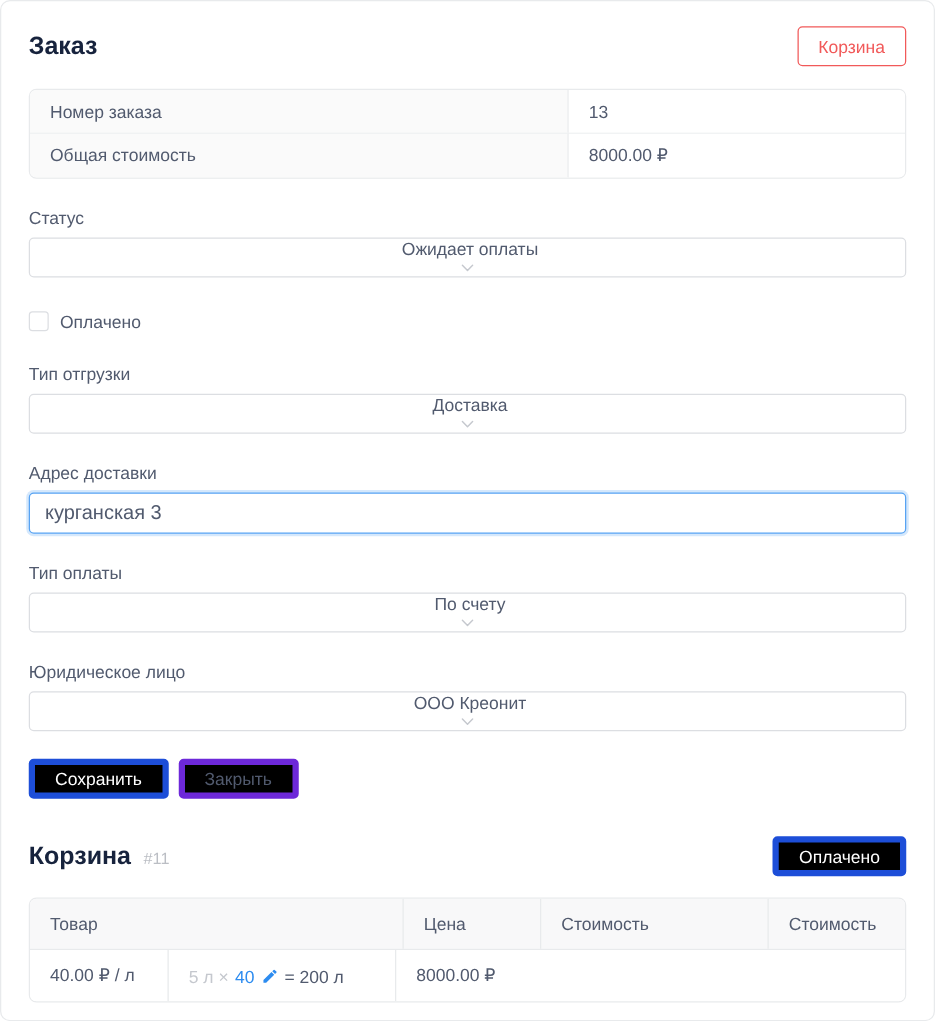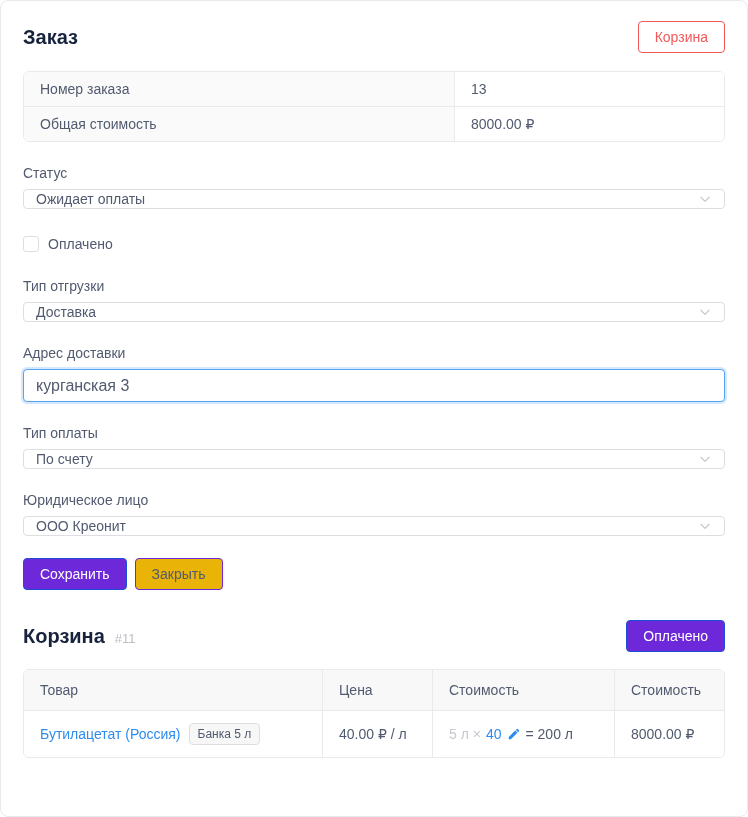--- a/index.html
+++ b/index.html
@@ -36,32 +36,32 @@
   .btn {
     display: inline-flex;
     align-items: center;
     justify-content: center;
     height: 32px;
     padding: 0 16px;
     border-radius: 4px;
     font-size: 14px;
     font-family: inherit;
     cursor: pointer;
-    background: #eab308;
-    border: 1px solid #6d28d9;
+    background: #000000;
+    border: 5px solid #6d28d9;
     color: #515a6e;
   }
   .btn-danger {
     border: 1px solid #f15959;
     color: #f15959;
     background: #fff;
   }
   .btn-primary {
-    background: #6d28d9;
-    border: 1px solid #1d4ed8;
+    background: #000000;
+    border: 5px solid #1d4ed8;
     color: #fff;
   }
   
   .summary-table {
     border: 1px solid #e8eaec;
     border-radius: 6px;
     overflow: hidden;
   }
   .summary-row {
     display: flex;
@@ -81,27 +81,28 @@
   
   .form-item { margin-top: 23px; }
   .field-label {
     display: block;
     margin-bottom: 8px;
     color: #515a6e;
   }
   .select {
     display: flex;
     align-items: center;
-    justify-content: space-between;
-    height: 20px;
+    justify-content: center;
+    height: 32px;
     border: 1px solid #dcdee2;
     border-radius: 4px;
     padding: 0 8px 0 12px;
     background: #fff;
     cursor: pointer;
+    flex-direction: column;
   }
   .select .chevron { display: inline-flex; margin-right: 4px; }
   .checkbox-row {
     display: inline-flex;
     align-items: center;
     gap: 9px;
     margin-top: 27px;
     cursor: pointer;
   }
   .checkbox {
@@ -292,24 +293,20 @@
 
   
   <div class="cart-table">
     <div class="ct-row ct-header">
       <div class="ct-cell col-product">Товар</div>
       <div class="ct-cell col-price">Цена</div>
       <div class="ct-cell col-qty">Стоимость</div>
       <div class="ct-cell col-cost">Стоимость</div>
     </div>
     <div class="ct-row ct-body">
-      <div class="ct-cell col-product">
-        <a class="product-link">Бутилацетат (Россия)</a>
-        <span class="pkg-badge">Банка 5 л</span>
-      </div>
       <div class="ct-cell col-price">40.00 ₽ / л</div>
       <div class="ct-cell col-qty qty-cell">
         <span class="qty-muted">5 л ×</span>
         <span class="qty-link">40</span>
         <span class="pencil">
           <svg width="14" height="14" viewBox="0 0 24 24" fill="#2d8cf0">
               <path d="M3 17.25V21h3.75L17.81 9.94l-3.75-3.75L3 17.25zM20.71 7.04a.996.996 0 0 0 0-1.41l-2.34-2.34a.996.996 0 0 0-1.41 0l-1.83 1.83 3.75 3.75 1.83-1.83z"></path>
             </svg>
         </span>
         <span>= 200 л</span>

